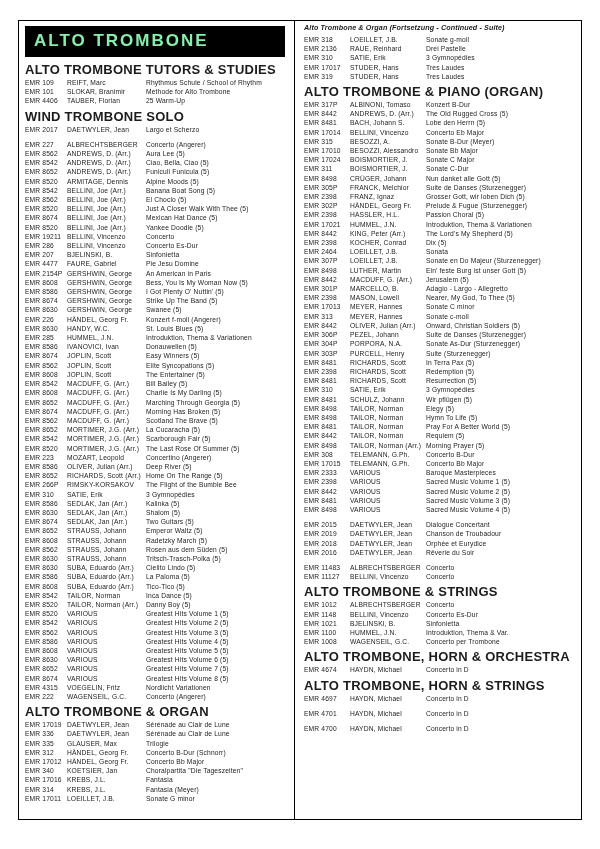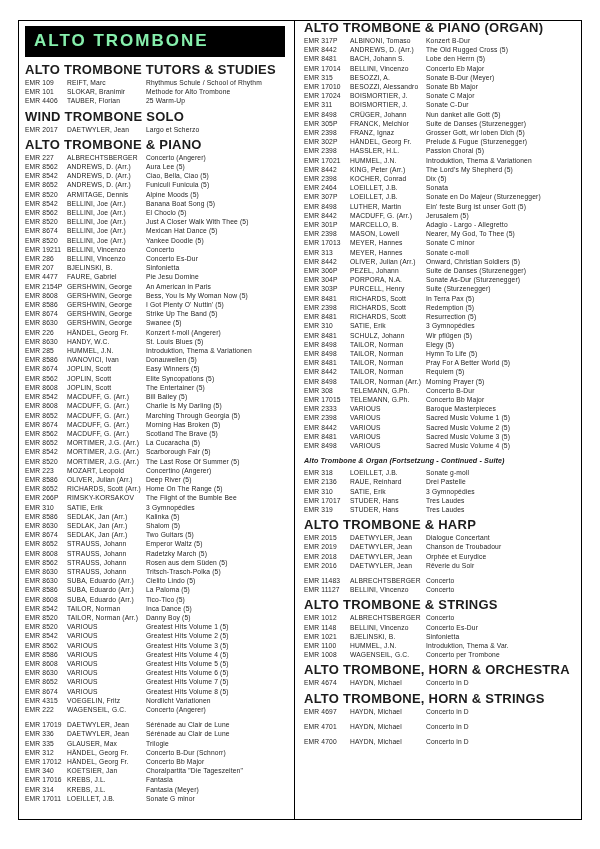--- a/index.html
+++ b/index.html
@@ -57,21 +57,20 @@
         </div>
         <div class="section">
           <div class="section-heading">WIND TROMBONE SOLO</div>
           <div class="row">
             <span class="ref">EMR 2017</span>
             <span class="composer">DAETWYLER, Jean</span>
             <span class="title">Largo et Scherzo</span>
           </div>
         </div>
         <div class="section">
-          <div class="section-heading">ALTO TROMBONE &amp; PIANO</div>
           <div class="row">
             <span class="ref">EMR 227</span>
             <span class="composer">ALBRECHTSBERGER</span>
             <span class="title">Concerto (Angerer)</span>
           </div>
           <div class="row">
             <span class="ref">EMR 8562</span>
             <span class="composer">ANDREWS, D. (Arr.)</span>
             <span class="title">Aura Lee (5)</span>
           </div>
@@ -365,20 +364,21 @@
             <span class="composer">VOEGELIN, Fritz</span>
             <span class="title">Nordlicht Variationen</span>
           </div>
           <div class="row">
             <span class="ref">EMR 222</span>
             <span class="composer">WAGENSEIL, G.C.</span>
             <span class="title">Concerto (Angerer)</span>
           </div>
         </div>
         <div class="section">
+          <div class="section-heading">ALTO TROMBONE &amp; ORGAN</div>
           <div class="row">
             <span class="ref">EMR 17019</span>
             <span class="composer">DAETWYLER, Jean</span>
             <span class="title">Sérénade au Clair de Lune</span>
           </div>
           <div class="row">
             <span class="ref">EMR 336</span>
             <span class="composer">DAETWYLER, Jean</span>
             <span class="title">Sérénade au Clair de Lune</span>
           </div>
@@ -415,20 +415,48 @@
           <div class="row">
             <span class="ref">EMR 17011</span>
             <span class="composer">LOEILLET, J.B.</span>
             <span class="title">Sonate G minor</span>
           </div>
         </div>
       </div>
   </div>
   <div class="col col-right">
     <div class="sections">
+        <div class="section continued">
+          <div class="section-heading">Alto Trombone &amp; Organ (Fortsetzung - Continued - Suite)</div>
+          <div class="row">
+            <span class="ref">EMR 318</span>
+            <span class="composer">LOEILLET, J.B.</span>
+            <span class="title">Sonate g-moll</span>
+          </div>
+          <div class="row">
+            <span class="ref">EMR 2136</span>
+            <span class="composer">RAUE, Reinhard</span>
+            <span class="title">Drei Pastelle</span>
+          </div>
+          <div class="row">
+            <span class="ref">EMR 310</span>
+            <span class="composer">SATIE, Erik</span>
+            <span class="title">3 Gymnopédies</span>
+          </div>
+          <div class="row">
+            <span class="ref">EMR 17017</span>
+            <span class="composer">STUDER, Hans</span>
+            <span class="title">Tres Laudes</span>
+          </div>
+          <div class="row">
+            <span class="ref">EMR 319</span>
+            <span class="composer">STUDER, Hans</span>
+            <span class="title">Tres Laudes</span>
+          </div>
+        </div>
         <div class="section">
           <div class="section-heading">ALTO TROMBONE &amp; PIANO (ORGAN)</div>
           <div class="row">
             <span class="ref">EMR 317P</span>
             <span class="composer">ALBINONI, Tomaso</span>
             <span class="title">Konzert B-Dur</span>
           </div>
           <div class="row">
             <span class="ref">EMR 8442</span>
             <span class="composer">ANDREWS, D. (Arr.)</span>
@@ -643,50 +671,21 @@
             <span class="ref">EMR 8481</span>
             <span class="composer">VARIOUS</span>
             <span class="title">Sacred Music Volume 3 (5)</span>
           </div>
           <div class="row">
             <span class="ref">EMR 8498</span>
             <span class="composer">VARIOUS</span>
             <span class="title">Sacred Music Volume 4 (5)</span>
           </div>
         </div>
-        <div class="section continued">
-          <div class="section-heading">Alto Trombone &amp; Organ (Fortsetzung - Continued - Suite)</div>
-          <div class="row">
-            <span class="ref">EMR 318</span>
-            <span class="composer">LOEILLET, J.B.</span>
-            <span class="title">Sonate g-moll</span>
-          </div>
-          <div class="row">
-            <span class="ref">EMR 2136</span>
-            <span class="composer">RAUE, Reinhard</span>
-            <span class="title">Drei Pastelle</span>
-          </div>
-          <div class="row">
-            <span class="ref">EMR 310</span>
-            <span class="composer">SATIE, Erik</span>
-            <span class="title">3 Gymnopédies</span>
-          </div>
-          <div class="row">
-            <span class="ref">EMR 17017</span>
-            <span class="composer">STUDER, Hans</span>
-            <span class="title">Tres Laudes</span>
-          </div>
-          <div class="row">
-            <span class="ref">EMR 319</span>
-            <span class="composer">STUDER, Hans</span>
-            <span class="title">Tres Laudes</span>
-          </div>
-        </div>
-        <div class="section">
-          <div class="section-heading">ALTO TROMBONE &amp; HARP</div>
+        <div class="section">
           <div class="row">
             <span class="ref">EMR 2015</span>
             <span class="composer">DAETWYLER, Jean</span>
             <span class="title">Dialogue Concertant</span>
           </div>
           <div class="row">
             <span class="ref">EMR 2019</span>
             <span class="composer">DAETWYLER, Jean</span>
             <span class="title">Chanson de Troubadour</span>
           </div>

